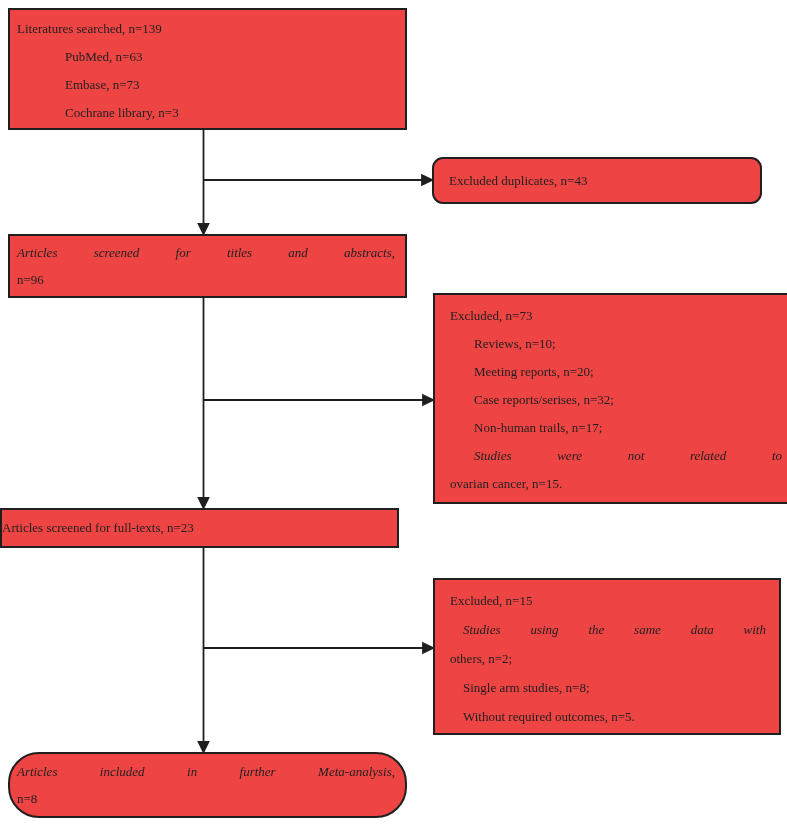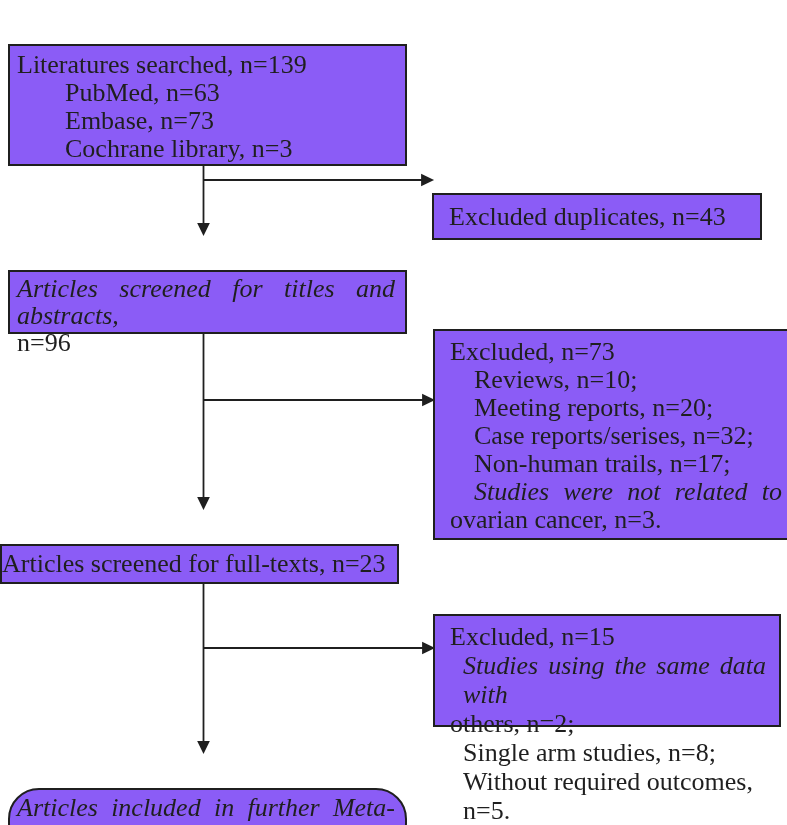--- a/index.html
+++ b/index.html
@@ -8,37 +8,36 @@
     width: 787px;
     height: 825px;
     background: #ffffff;
     font-family: "Liberation Serif", "DejaVu Serif", serif;
     color: #1f1f1f;
   }
   .box {
     position: absolute;
     box-sizing: border-box;
     border: 2px solid #1f1f1f;
-    background: #8b5cf6;
-    font-size: 26px;
-    margin-top: 36px;
+    background: #ef4444;
+    font-size: 13px;
   }
   .line { white-space: normal; }
   
   .jfull { text-align: justify; text-align-last: justify; font-style: italic; }
   .ind48 { padding-left: 48px; }
   .ind24 { padding-left: 24px; }
   .ind13 { padding-left: 13px; }
 
   #box-literatures { left: 8px; top: 8px; width: 399px; height: 122px; padding: 5px 8px 0 7px; line-height: 28px; }
-  #box-excluded-duplicates { left: 432px; top: 157px; width: 330px; height: 47px; display: flex; align-items: center; padding-left: 15px; }
+  #box-excluded-duplicates { left: 432px; top: 157px; width: 330px; height: 47px; display: flex; align-items: center; padding-left: 15px; border-radius: 11px; }
   #box-titles-abstracts { left: 8px; top: 234px; width: 399px; height: 64px; padding: 3px 10px 0 7px; line-height: 27px; }
   #box-excluded-screening { left: 433px; top: 293px; width: 364px; height: 211px; padding: 7px 13px 0 15px; line-height: 28px; }
   #box-full-texts { left: 0; top: 508px; width: 399px; height: 40px; display: flex; align-items: center; }
-  #box-excluded-fulltext { left: 433px; top: 578px; width: 348px; height: 113px; padding: 6px 13px 8px 15px; line-height: 29px; }
+  #box-excluded-fulltext { left: 433px; top: 578px; width: 348px; height: 157px; padding: 6px 13px 8px 15px; line-height: 29px; }
   #box-included { left: 8px; top: 752px; width: 399px; height: 66px; padding: 4px 10px 0 7px; line-height: 27px; border-radius: 31px; }
 
   #connectors { position: absolute; left: 0; top: 0; pointer-events: none; }
 </style>
 </head>
 <body>
 
 <div id="figure">
 
   <svg id="connectors" width="787" height="825" viewBox="0 0 787 825">
@@ -74,21 +73,21 @@
     <div class="line">n=96</div>
   </div>
 
   <div class="box" id="box-excluded-screening">
     <div class="line">Excluded, n=73</div>
     <div class="line ind24">Reviews, n=10;</div>
     <div class="line ind24">Meeting reports, n=20;</div>
     <div class="line ind24">Case reports/serises, n=32;</div>
     <div class="line ind24">Non-human trails, n=17;</div>
     <div class="line ind24 jfull">Studies were not related to</div>
-    <div class="line">ovarian cancer, n=3.</div>
+    <div class="line">ovarian cancer, n=15.</div>
   </div>
 
   <div class="box" id="box-full-texts">
     <div class="line">Articles screened for full-texts, n=23</div>
   </div>
 
   <div class="box" id="box-excluded-fulltext">
     <div class="line">Excluded, n=15</div>
     <div class="line ind13 jfull">Studies using the same data with</div>
     <div class="line">others, n=2;</div>

